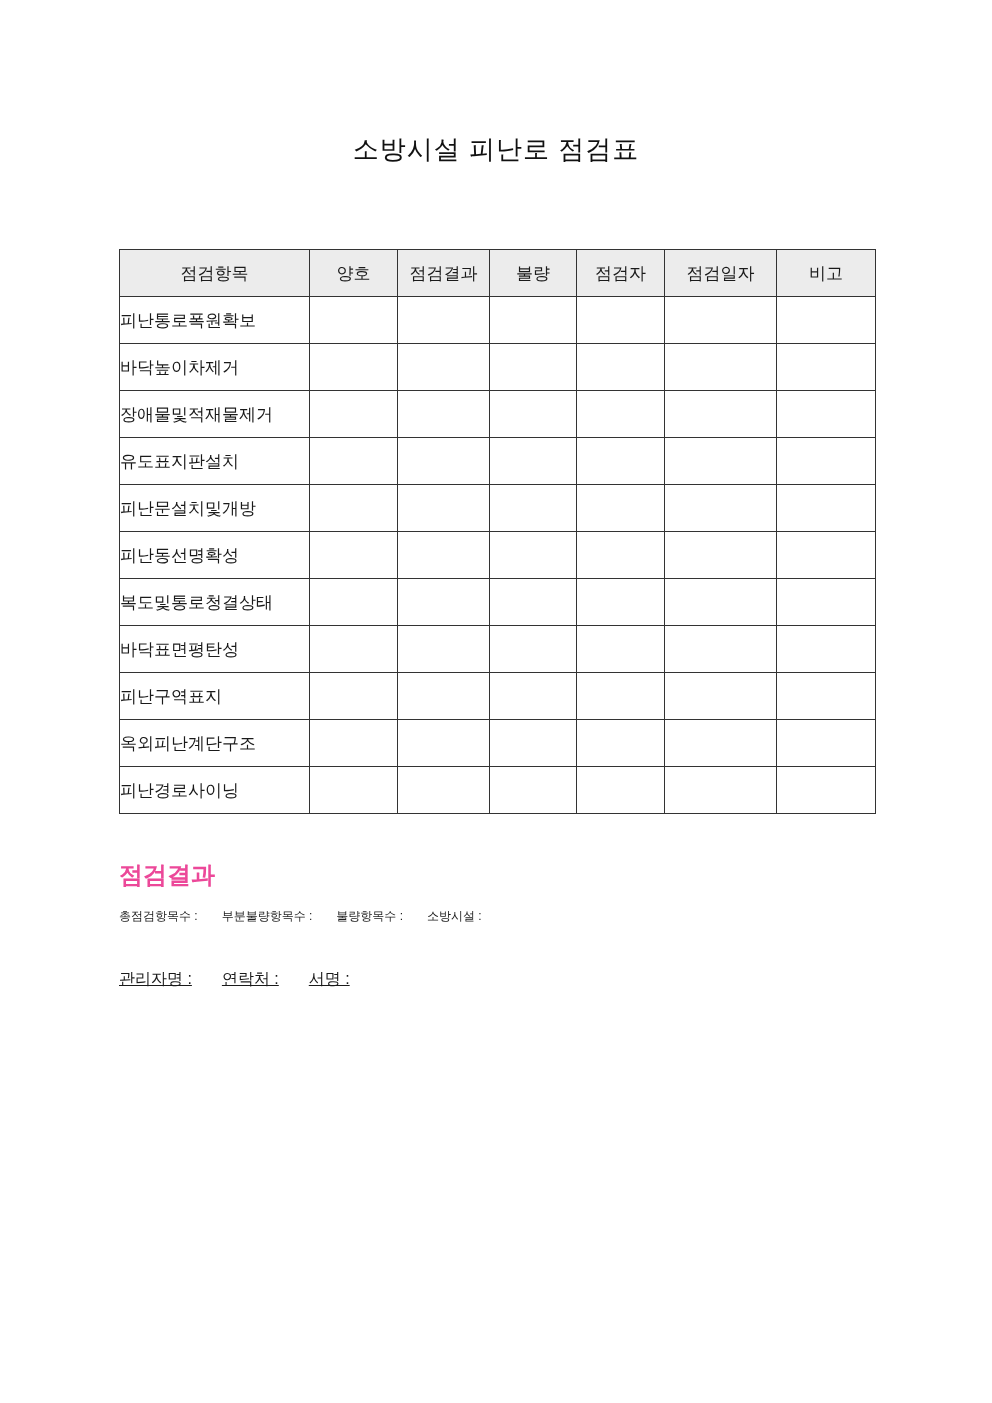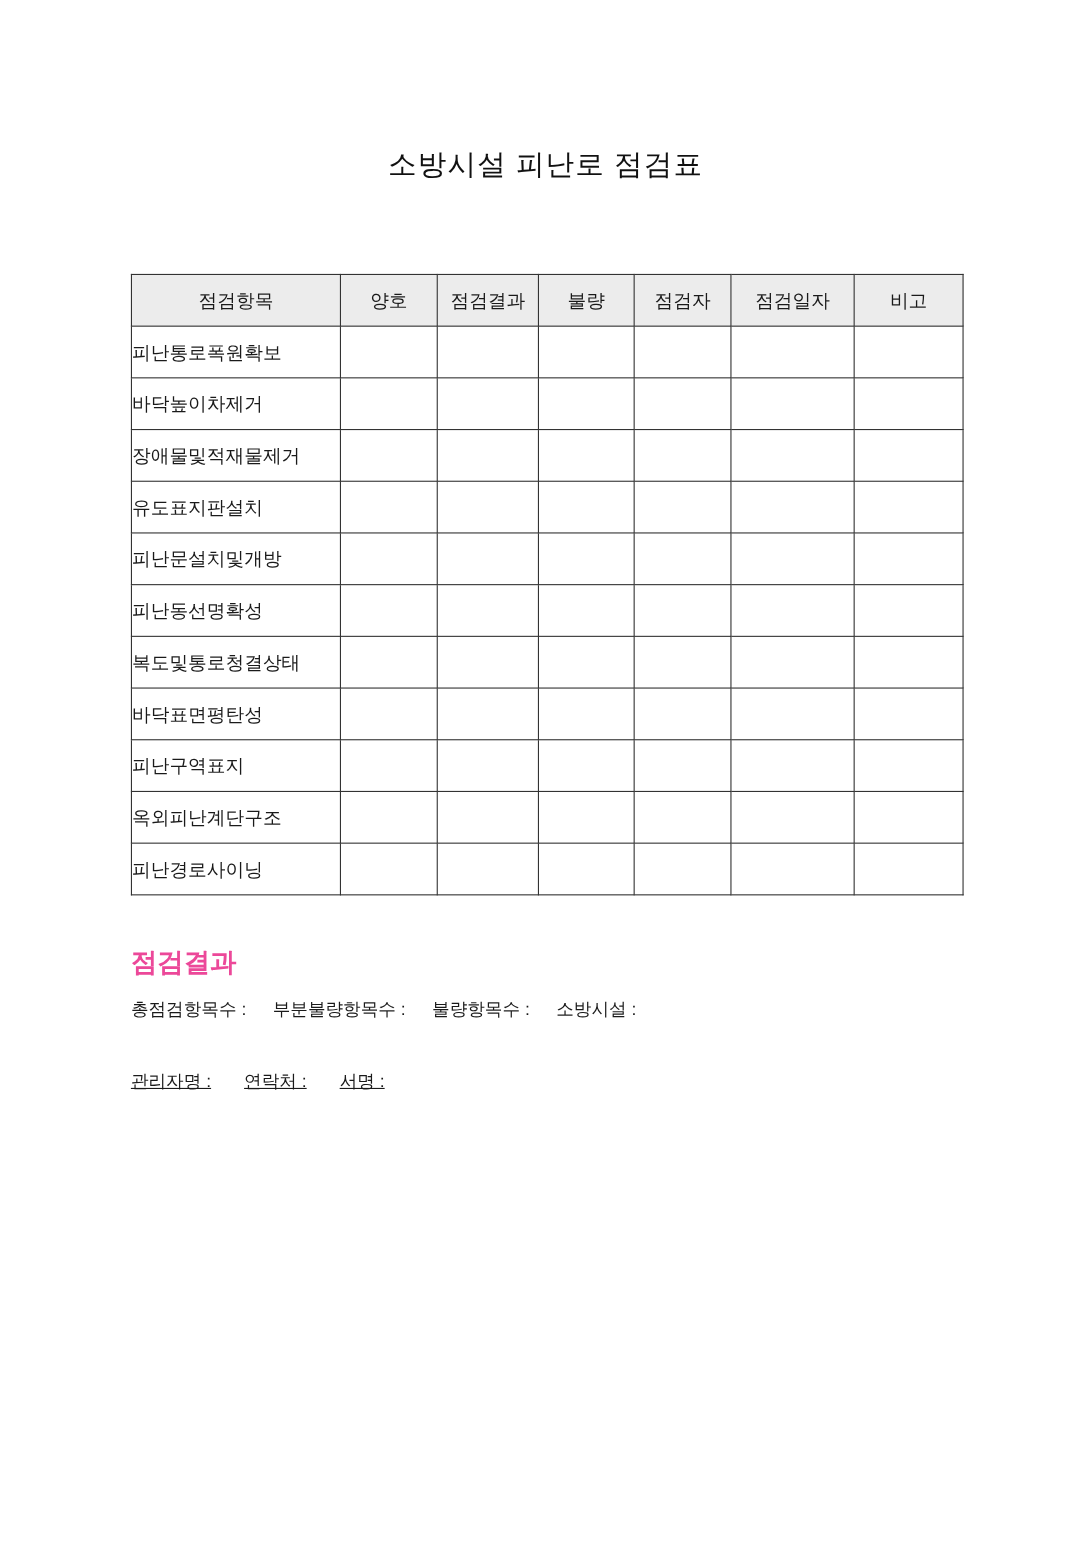--- a/index.html
+++ b/index.html
@@ -57,21 +57,21 @@
   .result-heading {
     margin: 45px 0 0 0;
     font-size: 24px;
     font-weight: bold;
     color: #ec4899;
   }
   .summary-line {
     margin-top: 17px;
     display: flex;
     gap: 24px;
-    font-size: 16px;
+    font-size: 12px;
   }
   .manager-line {
     margin-top: 44px;
     display: flex;
     gap: 30px;
     font-size: 16px;
     text-decoration: underline;
   }
 </style>
 </head>

